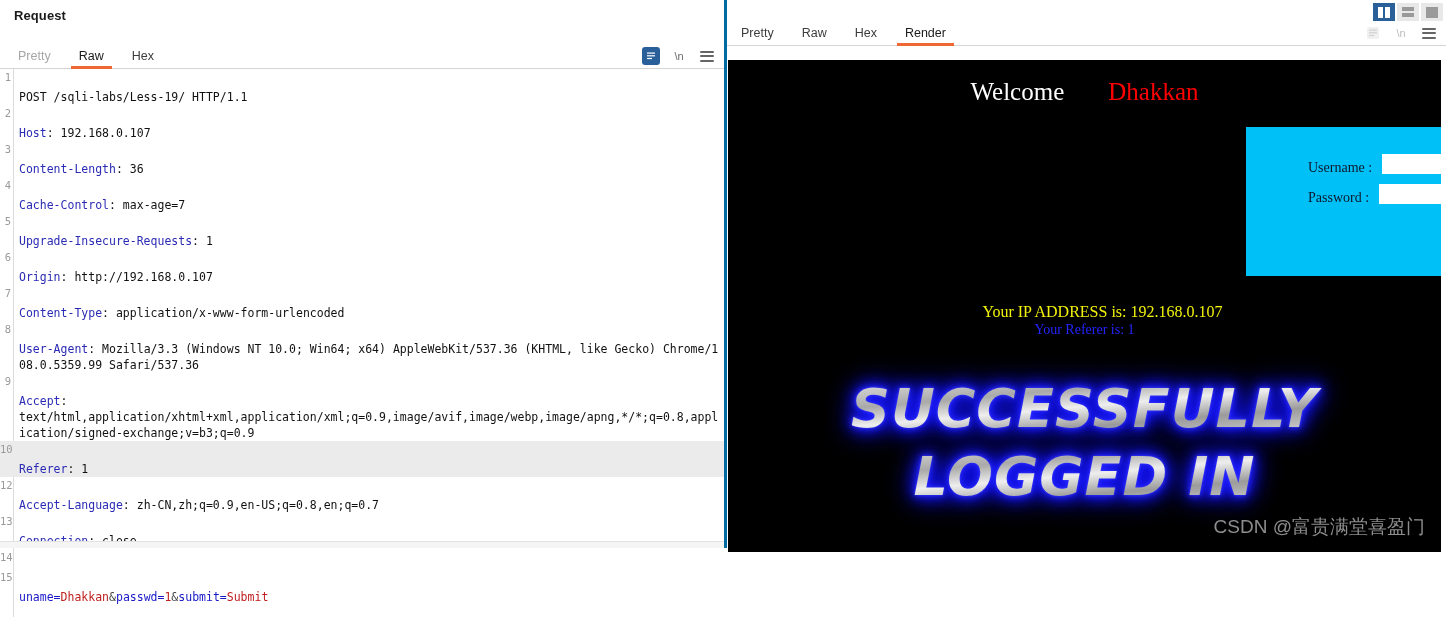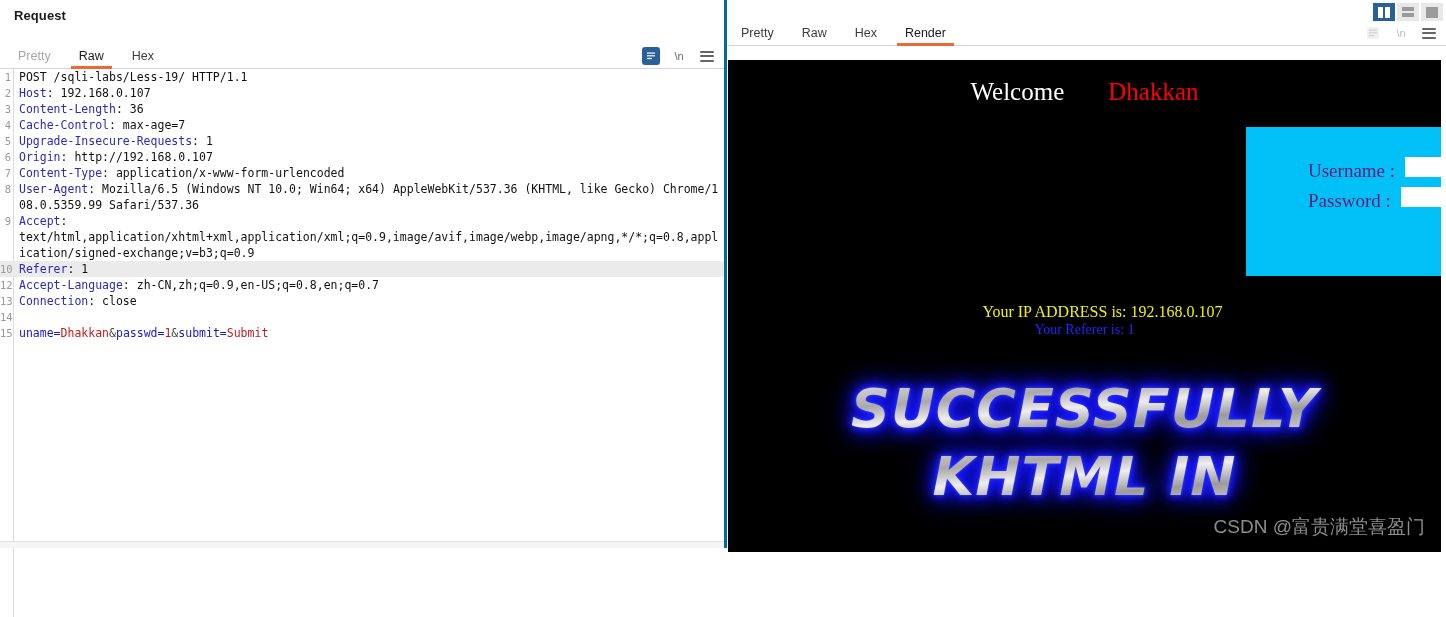--- a/index.html
+++ b/index.html
@@ -150,20 +150,21 @@
     font-size: 10.5px;
     line-height: 16px;
     user-select: none;
   }
   .code {
     flex: 1;
     padding-left: 5px;
     white-space: pre-wrap;
     word-break: break-all;
     line-height: 16px;
+    margin-top: 20px;
   }
   .hk { color: #2b2bb5; }      
   .hv { color: #111; }         
   .pk { color: #1818c8; text-align: center; }      
   .pv { color: #c02020; }      
   .amp { color: #444; }
 
   
   .hscroll {
     position: absolute;
@@ -216,22 +217,22 @@
   .lb-row {
     position: absolute;
     display: flex;
     align-items: center;
     white-space: nowrap;
   }
   .lb-row.r1 { top: 25px; left: 62px; }
   .lb-row.r2 { top: 55px; left: 62px; }
   .lb-label {
     font-family: "Liberation Serif", "DejaVu Serif", serif;
-    font-size: 19px;
-    color: #701a75;
+    font-size: 14px;
+    color: #0f172a;
     margin-top: 8px;
   }
   .lb-input {
     width: 120px;
     height: 20px;
     background: #ffffff;
     border: 1px solid #ffffff;
     margin-left: 10px;
   }
 
@@ -354,21 +355,21 @@
           <div class="row">
             <span class="ln">6</span>
             <span class="code"><span class="hk">Origin</span><span class="hv">: http://192.168.0.107</span></span>
           </div>
           <div class="row">
             <span class="ln">7</span>
             <span class="code"><span class="hk">Content-Type</span><span class="hv">: application/x-www-form-urlencoded</span></span>
           </div>
           <div class="row">
             <span class="ln">8</span>
-            <span class="code"><span class="hk">User-Agent</span><span class="hv">: Mozilla/6.5 (Windows NT 10.0; Win64; x64) AppleWebKit/537.36 (KHTML, like Gecko) Chrome/108.0.5359.99 Safari/537.36</span></span>
+            <span class="code"><span class="hk">User-Agent</span><span class="hv">: Mozilla/3.3 (Windows NT 10.0; Win64; x64) AppleWebKit/537.36 (KHTML, like Gecko) Chrome/108.0.5359.99 Safari/537.36</span></span>
           </div>
           <div class="row">
             <span class="ln">9</span>
             <span class="code"><span class="hk">Accept</span><span class="hv">: 
 text/html,application/xhtml+xml,application/xml;q=0.9,image/avif,image/webp,image/apng,*/*;q=0.8,application/signed-exchange;v=b3;q=0.9</span></span>
           </div>
           <div class="row hl">
             <span class="ln">10</span>
             <span class="code"><span class="hk">Referer</span><span class="hv">: 1</span></span>
           </div>
@@ -459,20 +460,20 @@
             <span class="lb-label">Password :</span>
             <span class="lb-input"></span>
           </div>
         </div>
 
         <div class="ipline">Your IP ADDRESS is: 192.168.0.107</div>
         <div class="referline">Your Referer is: 1</div>
 
         <div class="success">
           <div>SUCCESSFULLY</div>
-          <div>KHTML IN</div>
+          <div>LOGGED IN</div>
         </div>
 
         <div class="watermark">CSDN @富贵满堂喜盈门</div>
       </div>
     </div>
   </div>
 </div>
 
 </body></html>

